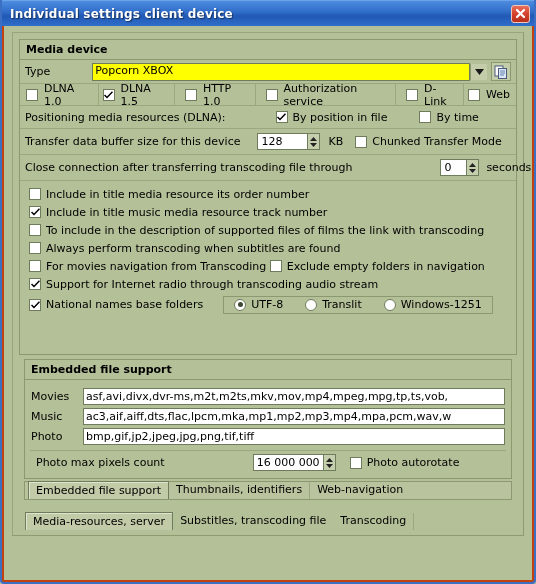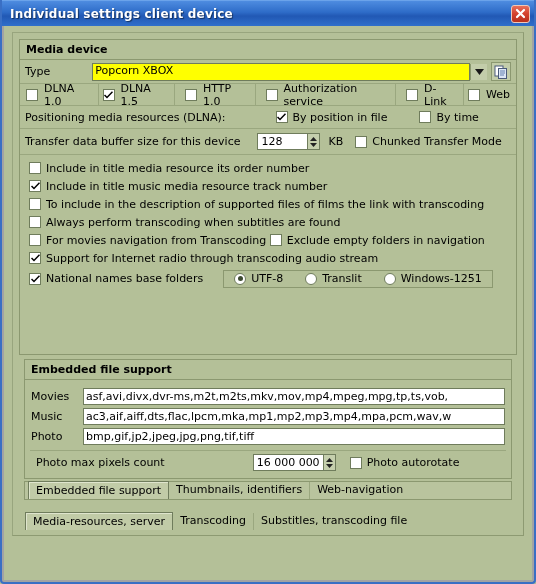--- a/index.html
+++ b/index.html
@@ -5,21 +5,21 @@
   html,body{margin:0;padding:0;}
   body{
     width:536px;height:584px;overflow:hidden;
     font-family:"DejaVu Sans","Liberation Sans",sans-serif;
     font-size:11px;color:#000;
     background:#b4c098;
   }
   .window{
     position:absolute;left:0;top:0;width:536px;height:584px;
     box-sizing:border-box;
-    background:#a3a3a3;
+    background:#c2410c;
     border:2px solid #3a6fc4;
     border-top:none;
     border-radius:0 0 4px 4px;
   }
   
   .titlebar{
     height:26px;
     background:linear-gradient(180deg,#4e8ce0 0%,#2e6cc8 45%,#2158b4 60%,#2f6fcb 100%);
     border-top:1px solid #6ba3ea;
     display:flex;align-items:center;
@@ -277,20 +277,35 @@
                   </svg></div>
             </span>
           </span>
           <span style="margin-left:8px;">KB</span>
           <span class="cbwrap" style="margin-left:12px;">
             <span class="cb"></span>
             <span>Chunked Transfer Mode</span>
           </span>
         </div>
 
+        <div class="row" style="height:26px;">
+          <span class="lbl">Close connection after transferring transcoding file through</span>
+          <span class="spin" style="margin-left:88px;">
+            <span class="val" style="width:26px;">0</span>
+            <span class="arrows">
+              <div><svg width="7" height="4" viewBox="0 0 7 4">
+                    <path d="M3.5 0 L7 4 L0 4 Z" fill="#222"></path>
+                  </svg></div>
+              <div style="margin-top:2px;"><svg width="7" height="4" viewBox="0 0 7 4">
+                    <path d="M0 0 L7 0 L3.5 4 Z" fill="#222"></path>
+                  </svg></div>
+            </span>
+          </span>
+          <span style="margin-left:7px;">seconds</span>
+        </div>
 
         <div style="padding:5px 0 0 9px;">
           <div class="cbwrap" style="height:16px;margin-bottom:2px;">
             <span class="cb"></span>
             <span>Include in title media resource its order number</span>
           </div>
           <div class="cbwrap" style="height:16px;margin-bottom:2px;">
             <span class="cb">
               <svg width="9" height="8" viewBox="0 0 9 8">
                   <path d="M0.5 4 L3 6.5 L8.5 0.8" stroke="#000" stroke-width="1.5" fill="none"></path>
@@ -394,19 +409,19 @@
       </div>
 
       <div class="tabstrip" style="position:absolute;left:11px;right:11px;top:448px;">
         <div class="tab sel"><span>Embedded file support</span></div>
         <div class="tab"><span>Thumbnails, identifiers</span></div>
         <div class="tab" style="border-right:none;"><span>Web-navigation</span></div>
       </div>
 
       <div class="tabstrip" style="position:absolute;left:6px;right:6px;top:478px;border:none;background:transparent;padding-left:6px;">
         <div class="tab sel"><span>Media-resources, server</span></div>
+        <div class="tab" style="border-right:none;"><span>Substitles, transcoding file</span></div>
         <div class="tab"><span>Transcoding</span></div>
-        <div class="tab" style="border-right:none;"><span>Substitles, transcoding file</span></div>
       </div>
     </div>
 
   </div>
 </div>
 
 </body></html>

